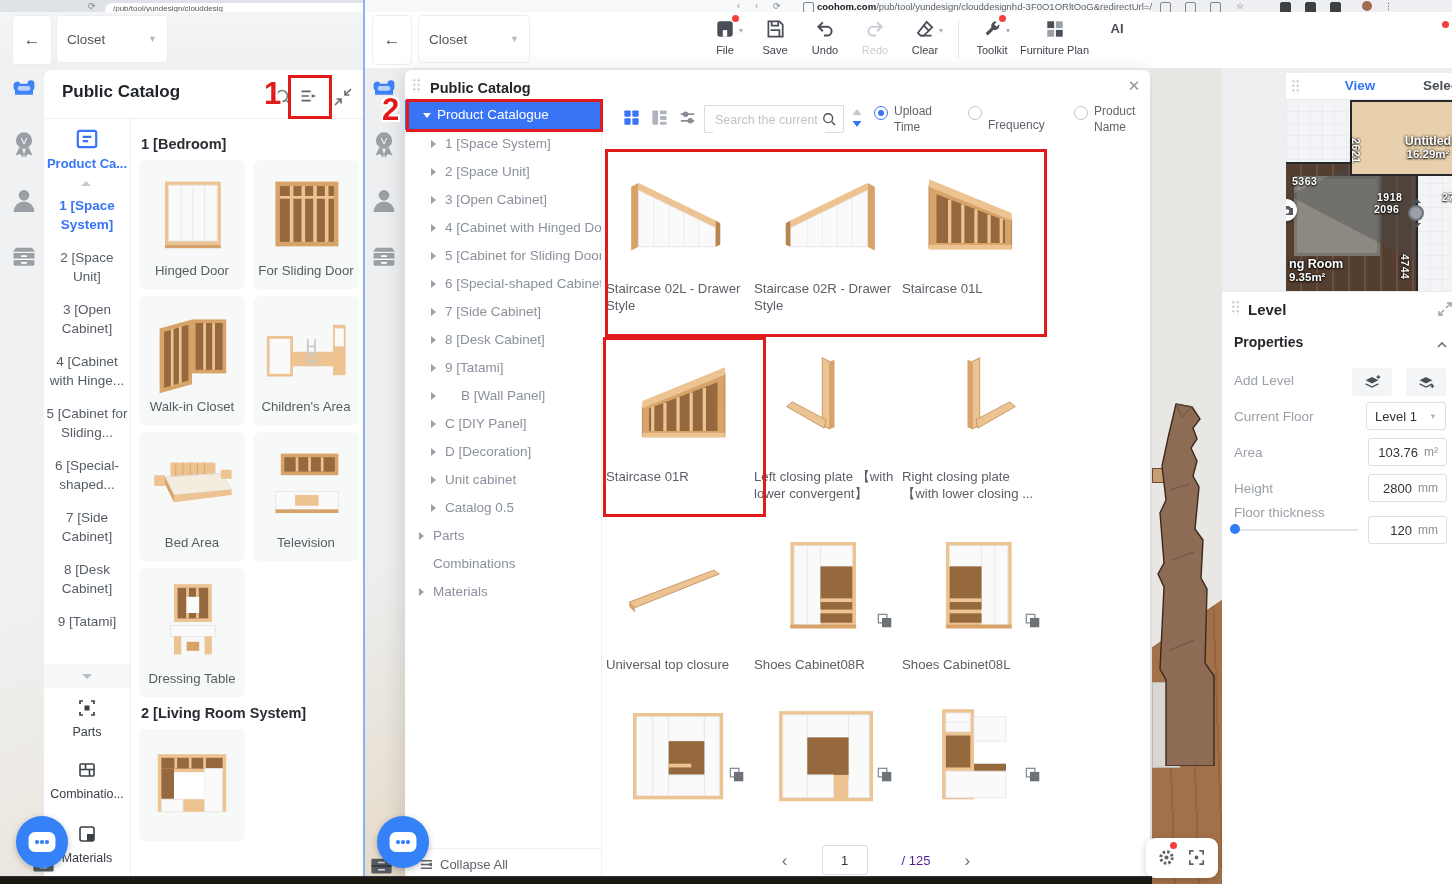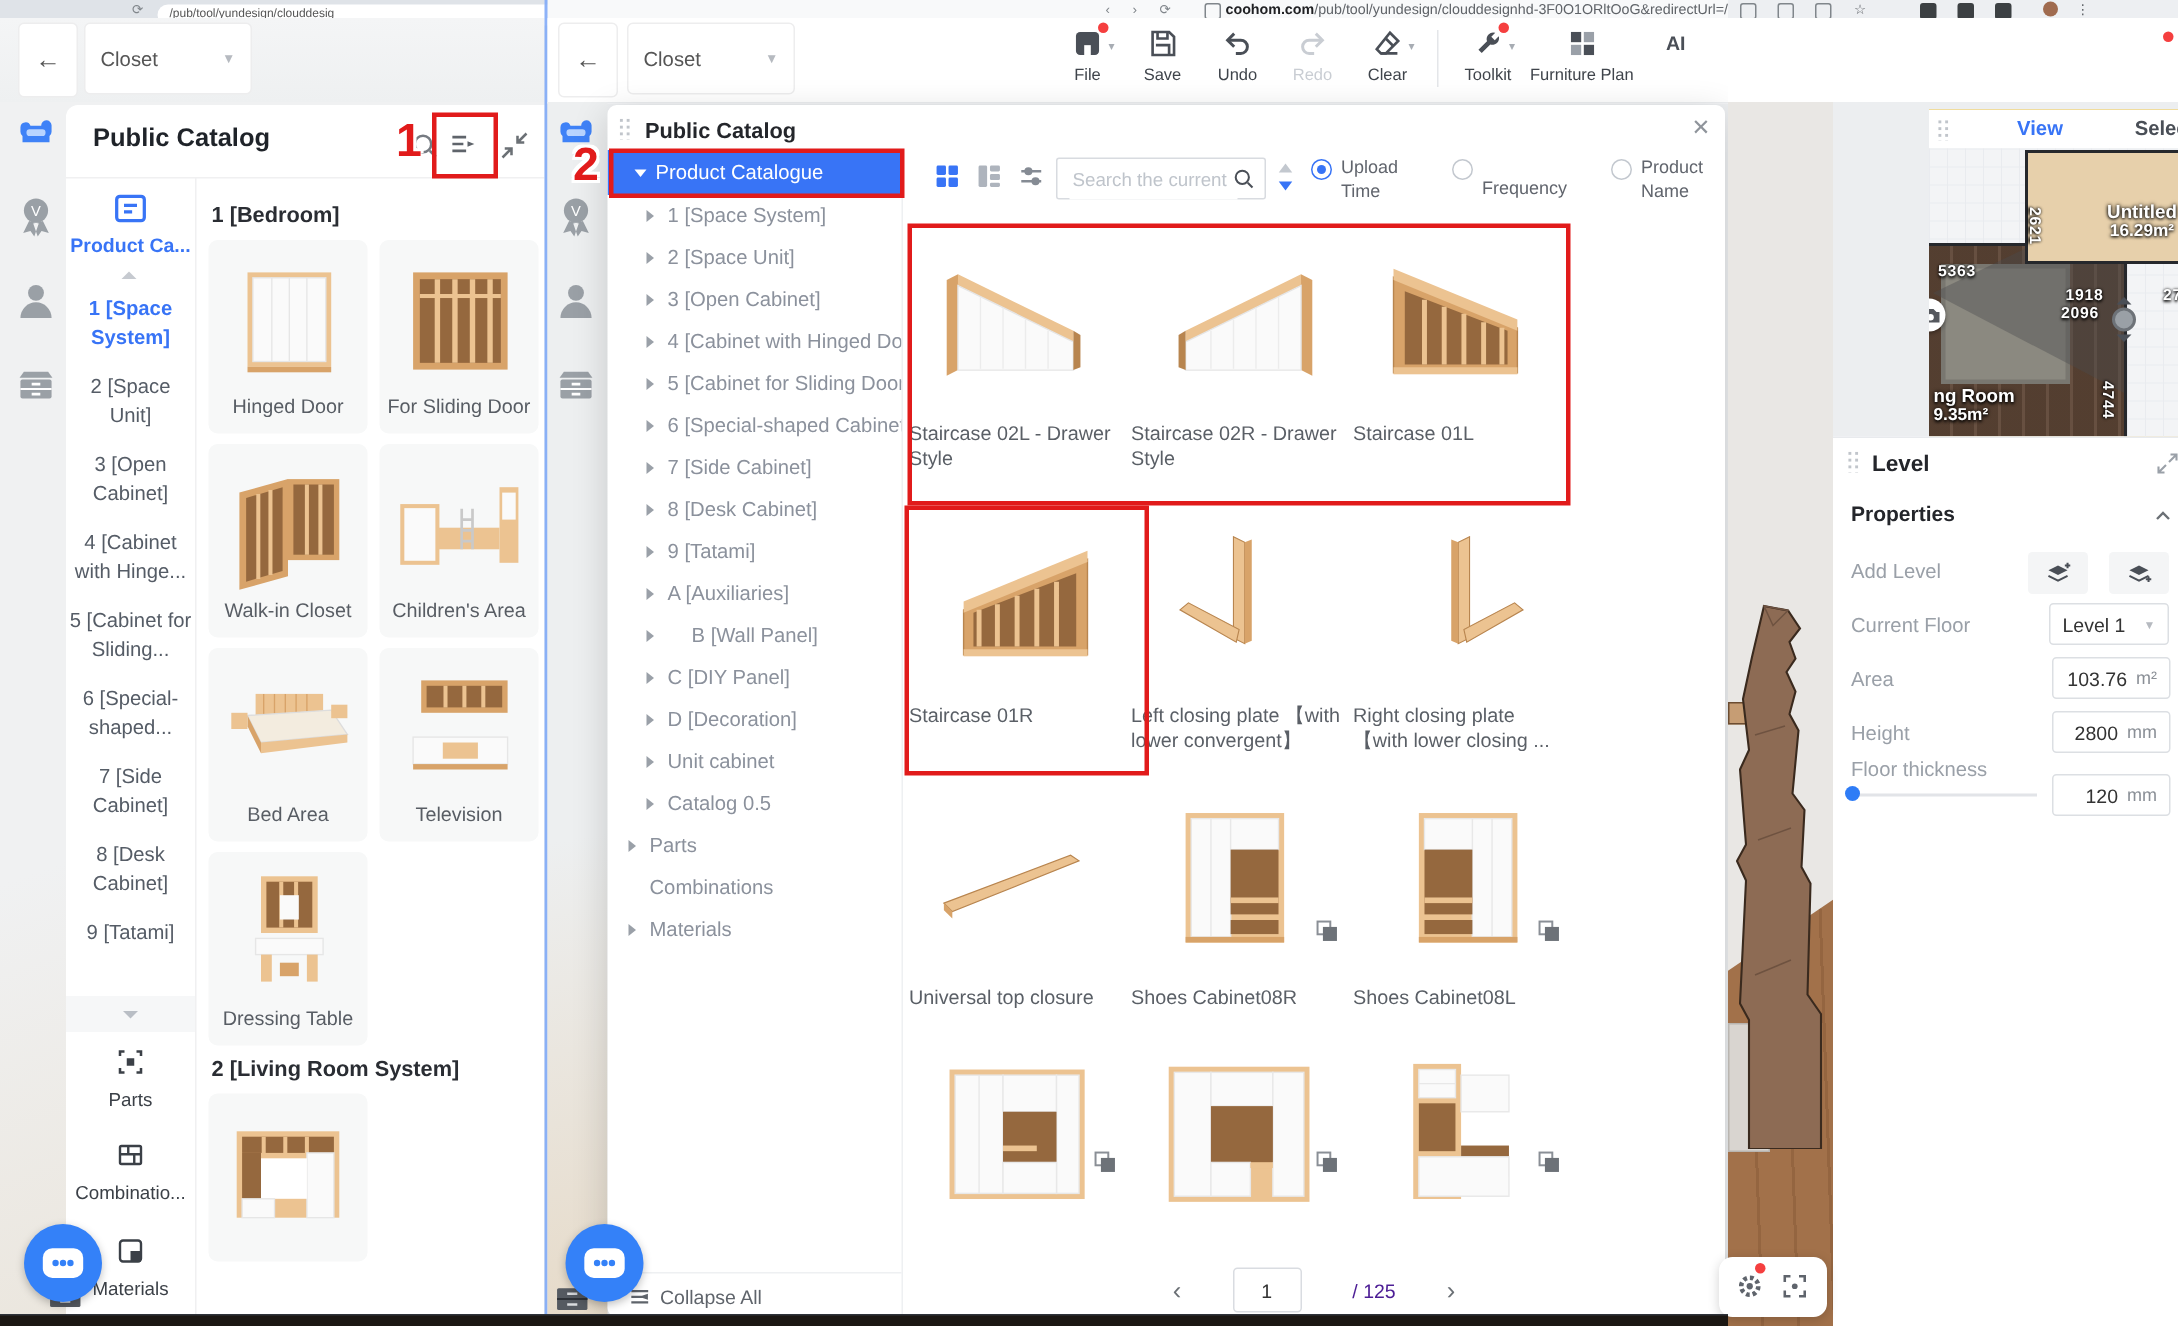--- a/index.html
+++ b/index.html
@@ -494,21 +494,20 @@
       <div class="trow root" style="padding-left: 32px;"><span class="tcaret" style="left: 18px;"></span><span>Product Catalogue</span></div>
       <div class="trow" style="padding-left: 40px;"><span class="tcaret" style="left: 26px;"></span><span>1 [Space System]</span></div>
       <div class="trow" style="padding-left: 40px;"><span class="tcaret" style="left: 26px;"></span><span>2 [Space Unit]</span></div>
       <div class="trow" style="padding-left: 40px;"><span class="tcaret" style="left: 26px;"></span><span>3 [Open Cabinet]</span></div>
       <div class="trow" style="padding-left: 40px;"><span class="tcaret" style="left: 26px;"></span><span>4 [Cabinet with Hinged Doo</span></div>
       <div class="trow" style="padding-left: 40px;"><span class="tcaret" style="left: 26px;"></span><span>5 [Cabinet for Sliding Door]</span></div>
       <div class="trow" style="padding-left: 40px;"><span class="tcaret" style="left: 26px;"></span><span>6 [Special-shaped Cabinet]</span></div>
       <div class="trow" style="padding-left: 40px;"><span class="tcaret" style="left: 26px;"></span><span>7 [Side Cabinet]</span></div>
       <div class="trow" style="padding-left: 40px;"><span class="tcaret" style="left: 26px;"></span><span>8 [Desk Cabinet]</span></div>
       <div class="trow" style="padding-left: 40px;"><span class="tcaret" style="left: 26px;"></span><span>9 [Tatami]</span></div>
-      <div class="trow" style="padding-left: 40px;"><span class="tcaret" style="left: 26px;"></span><span>A [Auxiliaries]</span></div>
       <div class="trow" style="padding-left: 56px;"><span class="tcaret" style="left: 26px;"></span><span>B [Wall Panel]</span></div>
       <div class="trow" style="padding-left: 40px;"><span class="tcaret" style="left: 26px;"></span><span>C [DIY Panel]</span></div>
       <div class="trow" style="padding-left: 40px;"><span class="tcaret" style="left: 26px;"></span><span>D [Decoration]</span></div>
       <div class="trow" style="padding-left: 40px;"><span class="tcaret" style="left: 26px;"></span><span>Unit cabinet</span></div>
       <div class="trow" style="padding-left: 40px;"><span class="tcaret" style="left: 26px;"></span><span>Catalog 0.5</span></div>
       <div class="trow" style="padding-left: 28px;"><span class="tcaret" style="left: 14px;"></span><span>Parts</span></div>
       <div class="trow" style="padding-left: 28px;"><span>Combinations</span></div>
       <div class="trow" style="padding-left: 28px;"><span class="tcaret" style="left: 14px;"></span><span>Materials</span></div>
     </div>
   <div class="collapsebar">

